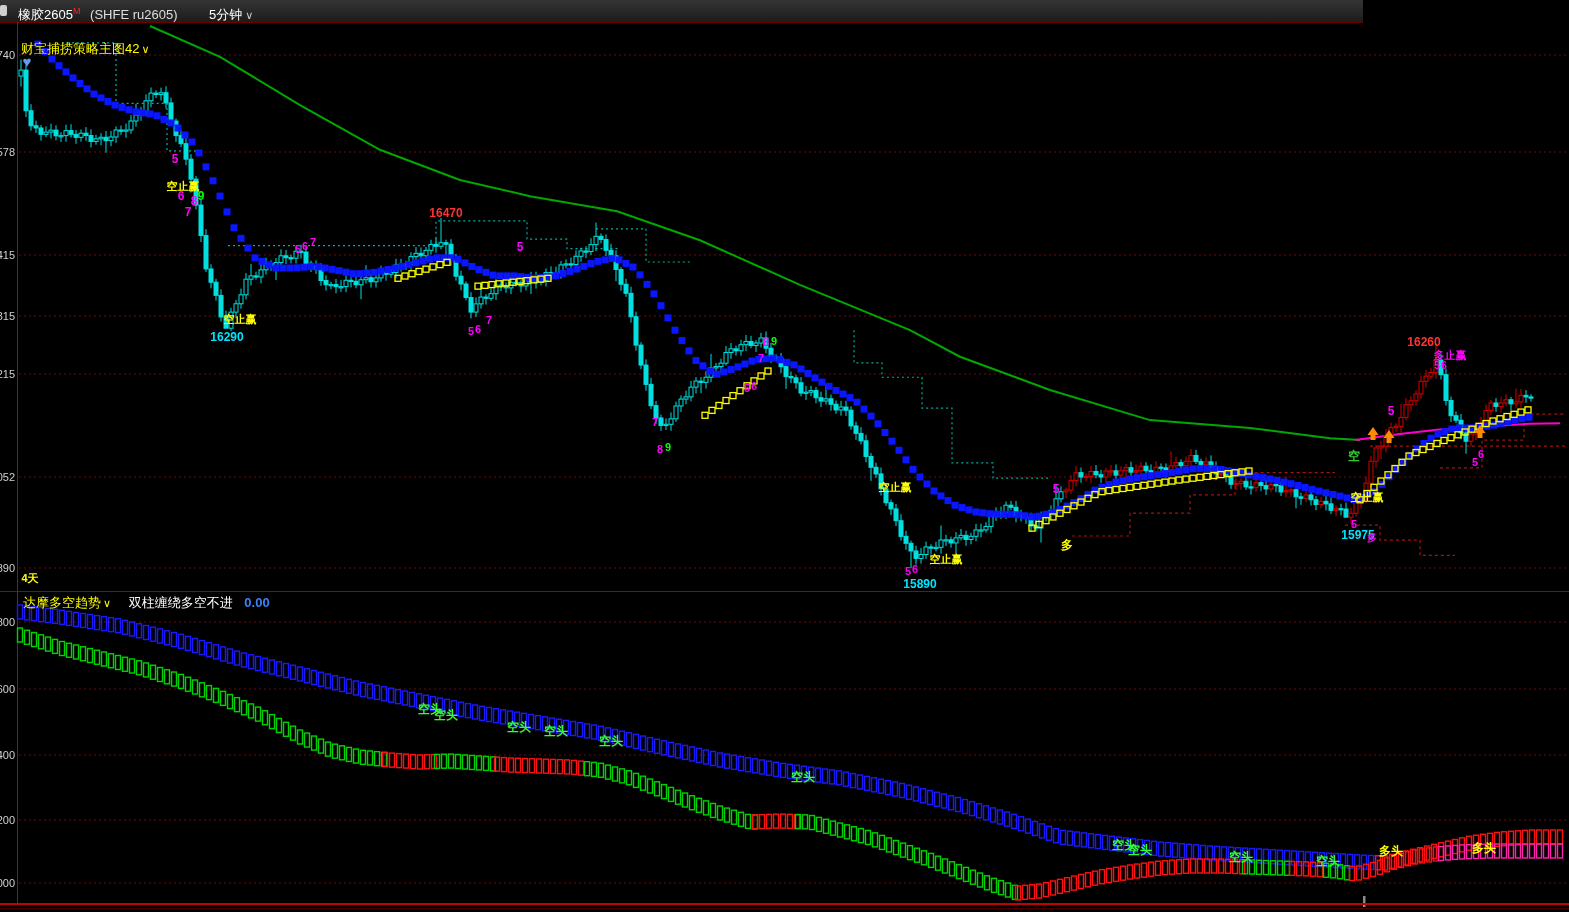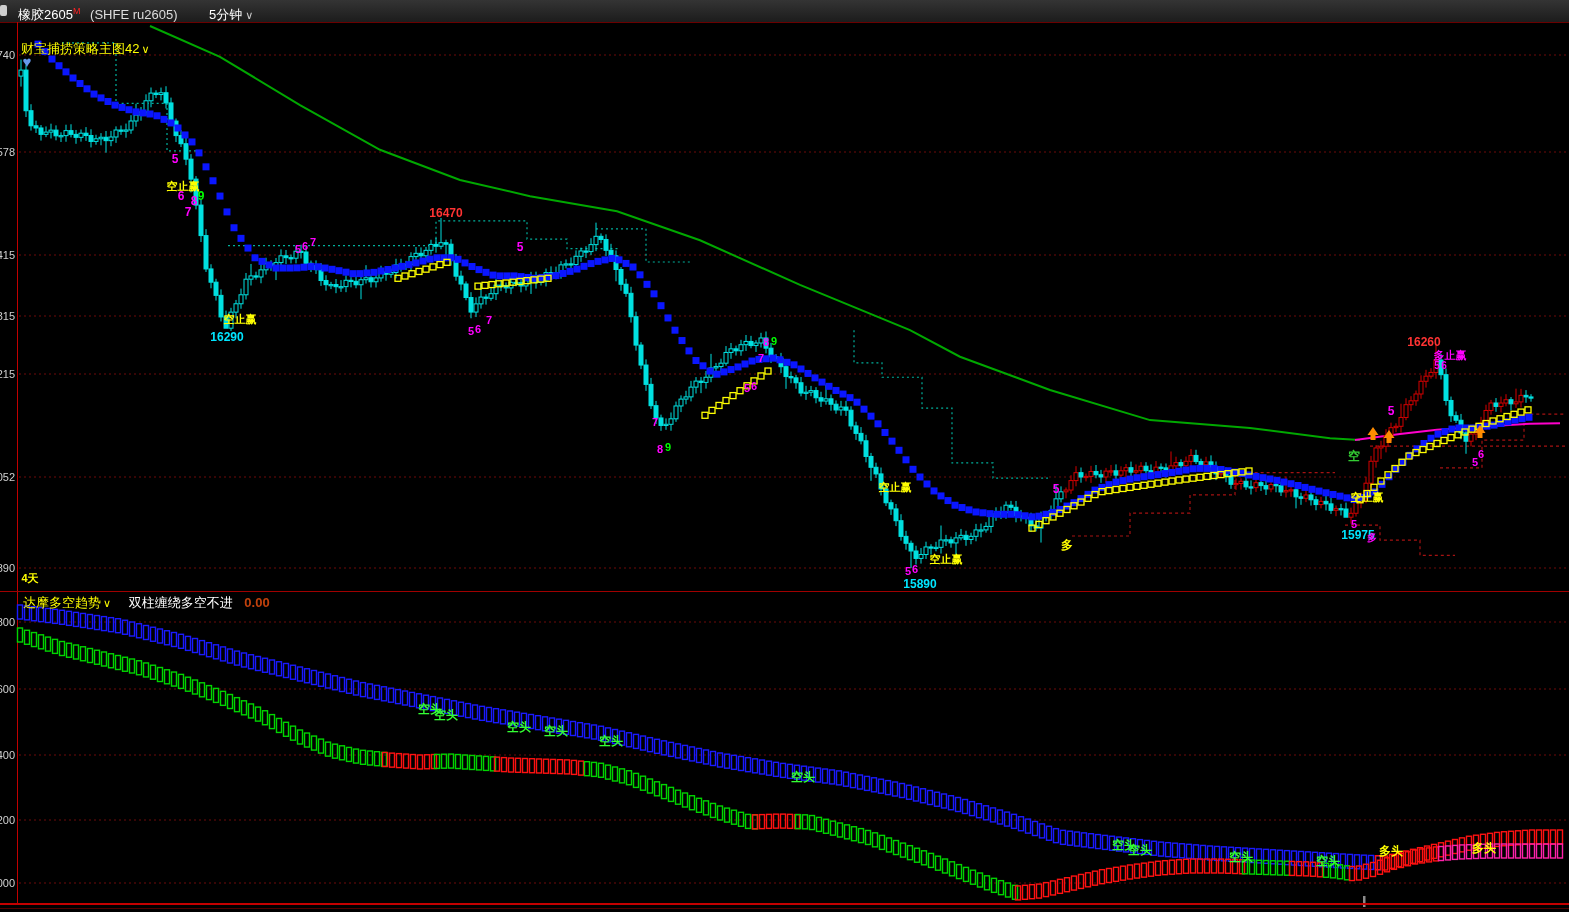--- a/index.html
+++ b/index.html
@@ -1,32 +1,32 @@
 <!DOCTYPE html>
 <html><head>
 <meta charset="utf-8">
 <style>
   html,body{margin:0;padding:0;background:#000;}
   body{width:1569px;height:912px;position:relative;overflow:hidden;
        font-family:"Liberation Sans","DejaVu Sans",sans-serif;}
-  #topbar{position:absolute;left:0;top:0;width:1569px;height:22px;
+  #topbar{position:absolute;left:0;top:0;width:1363px;height:22px;
           background:linear-gradient(#343434,#1c1c1c);border-bottom:1px solid #6a0000;
           color:#e8e8e8;font-size:13px;line-height:22px;white-space:nowrap;}
   #topbar .sym{margin-left:18px;color:#ffffff;}
   #topbar .sup{color:#ff2222;font-size:9px;vertical-align:super;}
   #topbar .code{margin-left:6px;color:#dddddd;}
   #topbar .period{margin-left:28px;color:#ffffff;}
   #topbar .caret{color:#cccccc;font-size:11px;margin-left:3px;}
   #menu-stub{position:absolute;left:0;top:5px;width:7px;height:11px;background:#cfcfcf;border-radius:2px;}
   .panel-title{position:absolute;color:#ffff00;font-size:13px;white-space:nowrap;z-index:5;}
   .panel-title .caret{font-size:11px;margin-left:2px;}
   #main-title{left:21px;top:40px;}
   #sub-header{left:23px;top:594px;}
   #sub-header .sub2{color:#ffffff;margin-left:14px;}
-  #sub-header .val{color:#c2410c;font-weight:bold;margin-left:8px;}
+  #sub-header .val{color:#3b82f6;font-weight:bold;margin-left:8px;}
   svg{position:absolute;left:0;display:block;}
   #main-svg{top:22px;}
   #sub-svg{top:591px;}
   .hline{position:absolute;left:0;width:1569px;}
   #div1{top:591px;height:1px;background:#a00000;}
   #div2{top:903px;height:2px;background:#c40000;}
   #div3{top:908px;height:1px;background:#500000;}
 </style>
 </head>
 <body>

